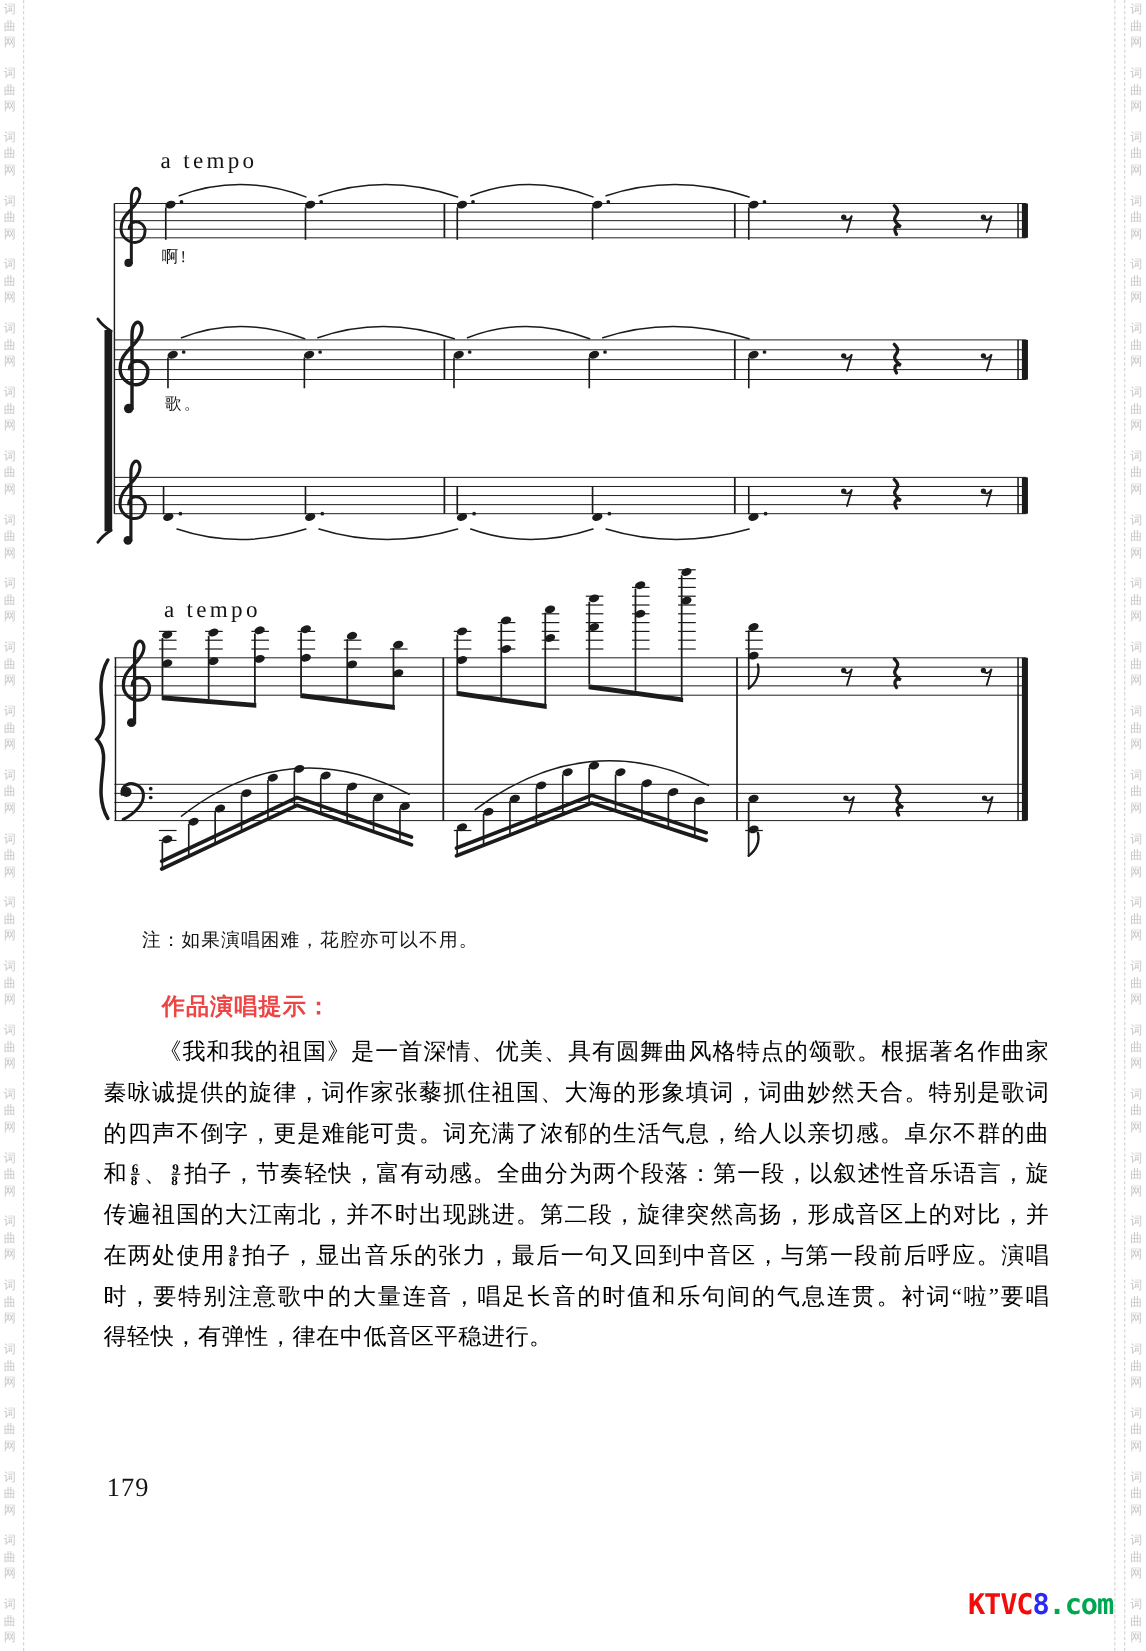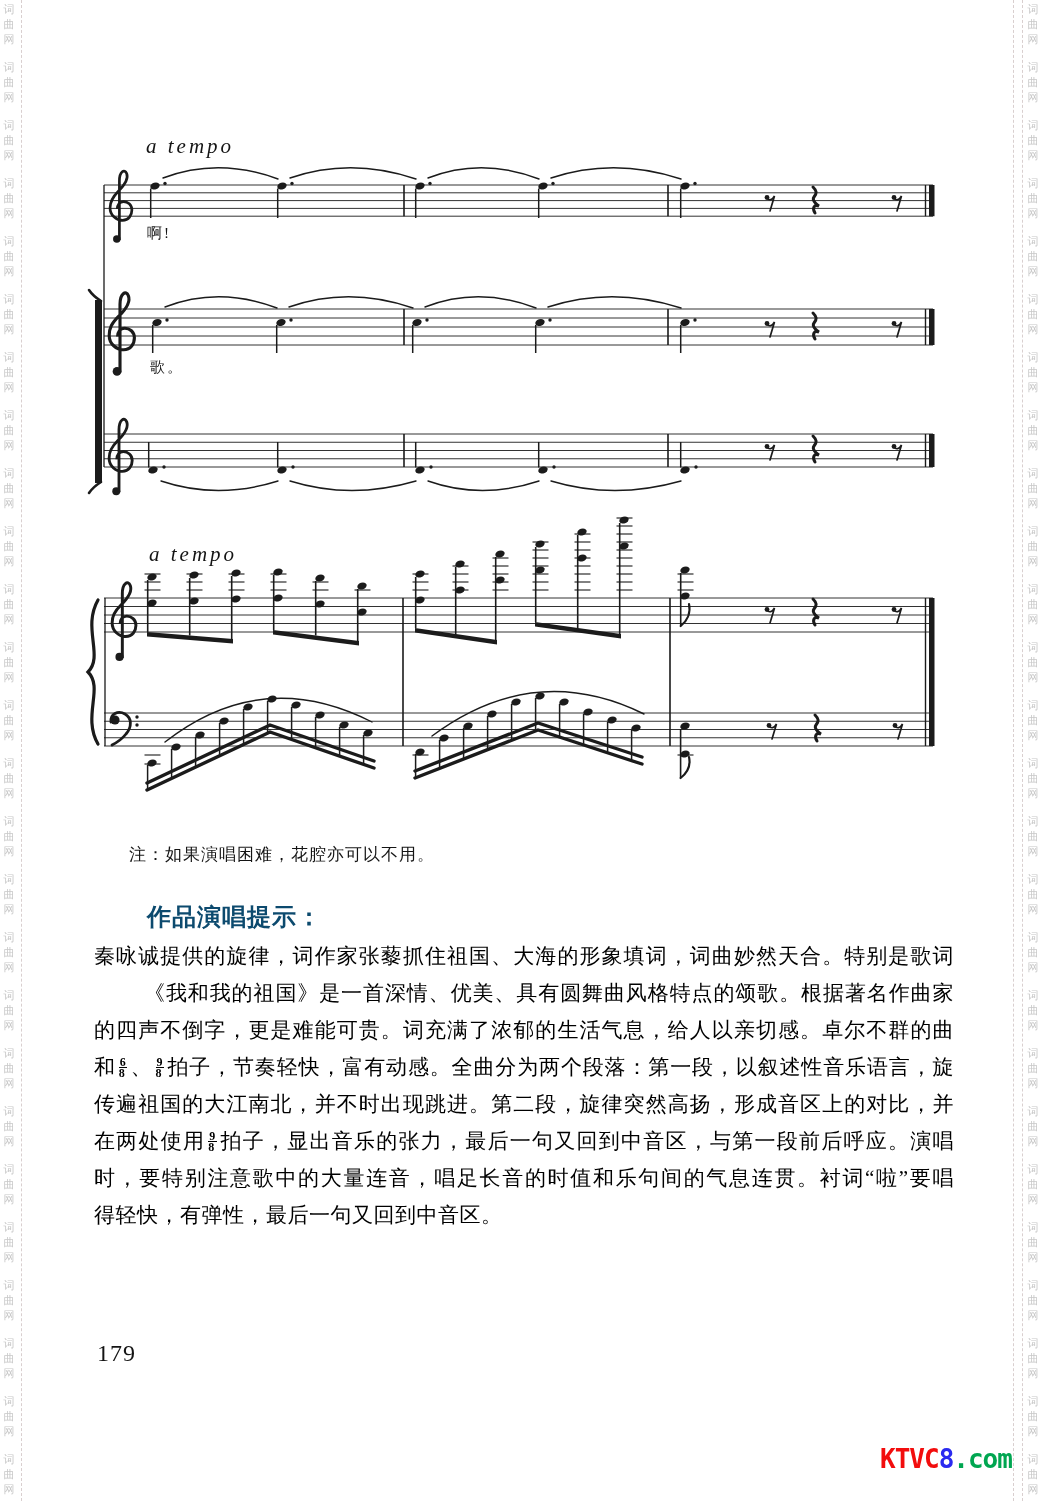--- a/index.html
+++ b/index.html
@@ -13,26 +13,26 @@
     position:absolute;top:2px;width:16px;
     display:flex;flex-direction:column;align-items:center;
     color:#c8c8c8;font-size:11px;font-family:"Liberation Sans",sans-serif;
     user-select:none;
   }
   .wm-group{display:flex;flex-direction:column;margin-bottom:13px;}
   .wm-group span{height:15px;line-height:15px;text-align:center;}
   .dash-v{position:absolute;top:0;bottom:0;width:0;border-left:1px dashed #d9cfcf;}
   
   #score{position:absolute;left:0;top:0;}
-  .tempo{position:absolute;font-style:italic;font-size:21px;letter-spacing:3px;color:#141414;}
+  .tempo{position:absolute;font-size:21px;letter-spacing:3px;color:#141414;}
   .lyric{position:absolute;font-size:15px;color:#141414;letter-spacing:2px;}
   .footnote{position:absolute;left:129px;top:843px;font-size:17px;color:#141414;letter-spacing:1px;}
   
   .heading{
-    position:absolute;left:147px;top:901px;font-size:24px;font-weight:bold;color:#0c4a6e;
+    position:absolute;left:147px;top:901px;font-size:21px;font-weight:bold;color:#ef4444;
     font-family:"Liberation Sans",sans-serif;letter-spacing:1px;
   }
   #article{position:absolute;left:94px;top:938px;width:860px;font-size:21px;color:#000;}
   .text-line{
     height:37px;line-height:37px;letter-spacing:.5px;
     text-align:justify;text-align-last:justify;overflow:hidden;white-space:nowrap;
   }
   .text-line.indent{text-indent:50px;}
   .text-line.last{text-align-last:left;}
   .frac{
@@ -630,35 +630,35 @@
   <div class="tempo" style="left:146px;top:134px">a tempo</div>
   <div class="tempo" style="left:149px;top:542px">a tempo</div>
 
   <div class="lyric" style="left:147px;top:224px">啊!</div>
   <div class="lyric" style="left:150px;top:358px">歌。</div>
 
   <div class="footnote">注：如果演唱困难，花腔亦可以不用。</div>
 
   <div class="heading">作品演唱提示：</div>
   <div id="article">
+      <div class="text-line indent">《我和我的祖国》是一首深情、优美、具有圆舞曲风格特点的颂歌。根据著名作曲家</div>
       <div class="text-line">秦咏诚提供的旋律，词作家张藜抓住祖国、大海的形象填词，词曲妙然天合。特别是歌词</div>
-      <div class="text-line indent">《我和我的祖国》是一首深情、优美、具有圆舞曲风格特点的颂歌。根据著名作曲家</div>
       <div class="text-line">的四声不倒字，更是难能可贵。词充满了浓郁的生活气息，给人以亲切感。卓尔不群的曲</div>
       <div class="text-line">和<span class="frac">
           <span class="num">6</span>
           <span>8</span>
         </span>、<span class="frac">
           <span class="num">9</span>
           <span>8</span>
         </span>拍子，节奏轻快，富有动感。全曲分为两个段落：第一段，以叙述性音乐语言，旋</div>
       <div class="text-line">传遍祖国的大江南北，并不时出现跳进。第二段，旋律突然高扬，形成音区上的对比，并</div>
       <div class="text-line">在两处使用<span class="frac">
           <span class="num">9</span>
           <span>8</span>
         </span>拍子，显出音乐的张力，最后一句又回到中音区，与第一段前后呼应。演唱</div>
       <div class="text-line">时，要特别注意歌中的大量连音，唱足长音的时值和乐句间的气息连贯。衬词“啦”要唱</div>
-      <div class="text-line last">得轻快，有弹性，最后一句又回到中音区。</div>
+      <div class="text-line last">得轻快，有弹性，律在中低音区平稳进行。</div>
     </div>
 
   <div class="pageno">179</div>
 
   <div class="logo"><span class="lg1">KTVC</span><span class="lg2">8</span><span class="lg3">.com</span></div>
 </div>
 
 </body></html>

